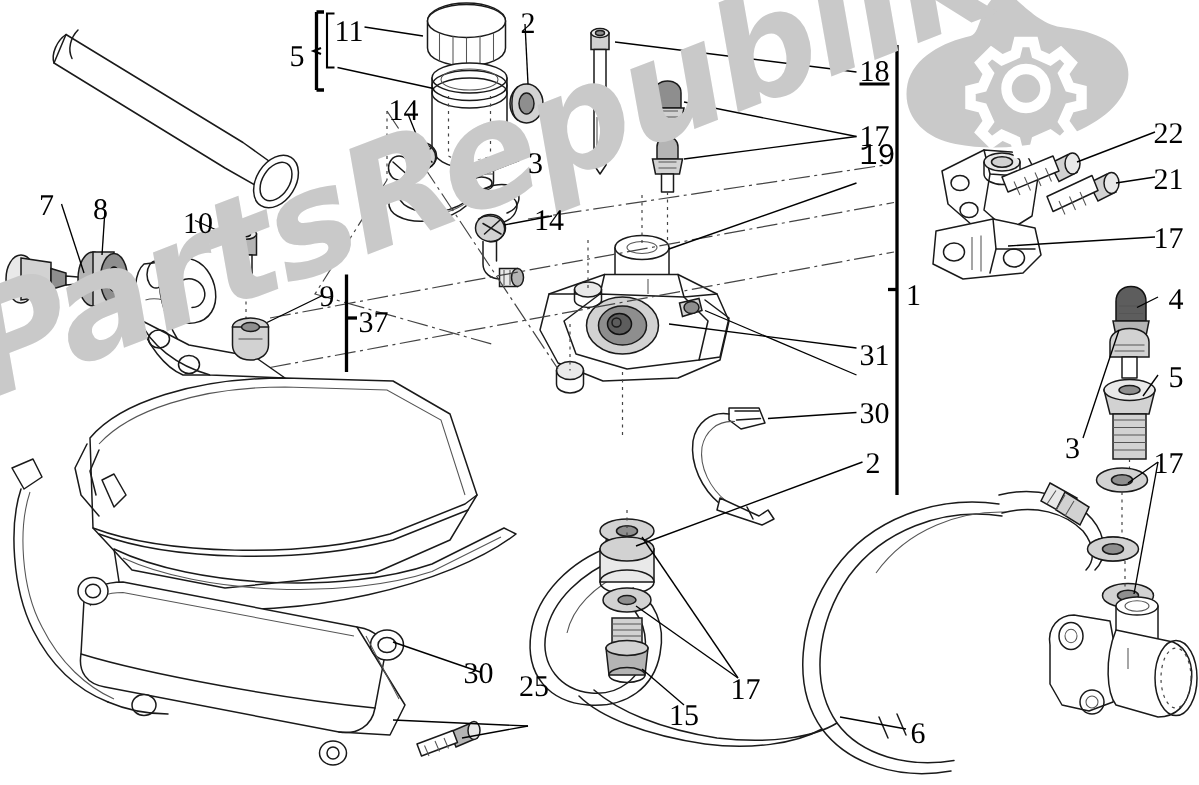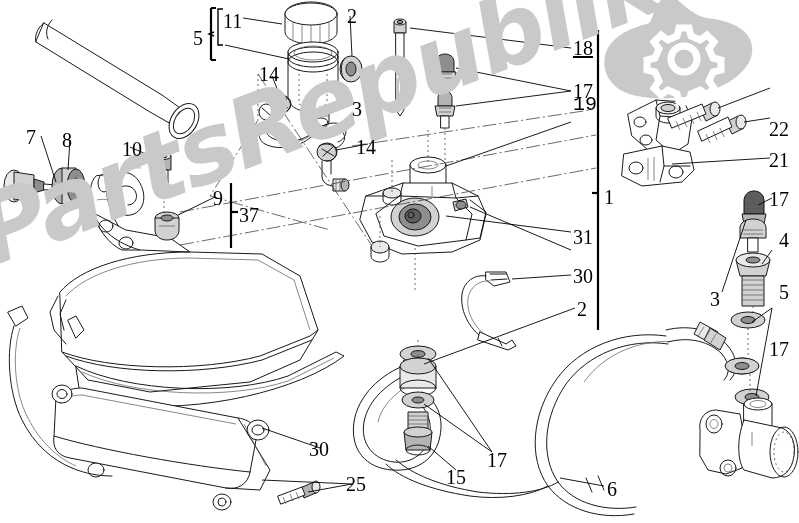--- a/index.html
+++ b/index.html
@@ -8,21 +8,21 @@
   #sheet{position:relative;width:799px;height:523px;background:#fff;overflow:hidden;}
   #art{position:absolute;inset:0;}
   .wm{position:absolute;pointer-events:none;user-select:none;}
   #wm-text{left:-20px;top:180px;width:860px;
            font-family:"DejaVu Sans", sans-serif;font-weight:bold;font-style:italic;
            font-size:96px;letter-spacing:-2px;color:#c9c9c9;
            transform:rotate(-21deg);transform-origin:0 50%;white-space:nowrap;z-index:2;}
   #wm-logo{right:20px;top:-6px;width:190px;height:120px;z-index:2;}
   .lbl{position:absolute;font-family:"Liberation Serif", serif;font-size:20px;
        line-height:1;color:#000;z-index:6;white-space:nowrap;}
-  .lbl.r{transform:translateX(-100%);margin-top:40px;}
+  .lbl.r{transform:translateX(-100%);}
   svg{display:block;}
   .ol{fill:none;stroke:#1a1a1a;stroke-width:1;stroke-linejoin:round;stroke-linecap:round;}
   .ol2{fill:#fff;stroke:#1a1a1a;stroke-width:1;stroke-linejoin:round;stroke-linecap:round;}
   .thin{fill:none;stroke:#555;stroke-width:0.7;}
   .lead{fill:none;stroke:#000;stroke-width:0.9;}
   .dashdot{fill:none;stroke:#444;stroke-width:0.8;stroke-dasharray:14 3 2 3;}
   .dot{fill:none;stroke:#444;stroke-width:0.8;stroke-dasharray:2 3;}
   .brk{fill:none;stroke:#000;stroke-width:2.2;}
   .brkthin{fill:none;stroke:#000;stroke-width:1.4;}
   .g1{fill:#e9e9e9;stroke:#1a1a1a;stroke-width:1;}
@@ -468,15 +468,15 @@
   <div class="lbl r" style="left:789px;top:149px;">17</div>
   <div class="lbl r" style="left:789px;top:190px;">4</div>
   <div class="lbl r" style="left:789px;top:242px;">5</div>
   <div class="lbl" style="left:710px;top:289px;">3</div>
   <div class="lbl r" style="left:789px;top:299px;">17</div>
 
   <div class="lbl" style="left:446px;top:467px;">15</div>
   <div class="lbl" style="left:487px;top:450px;">17</div>
   <div class="lbl" style="left:607px;top:479px;">6</div>
   <div class="lbl" style="left:309px;top:439px;">30</div>
-  <div class="lbl" style="left:346px;top:474px;">25</div>
+  <div class="lbl" style="left:346px;top:448px;">25</div>
 
 </div>
 
 </body></html>

